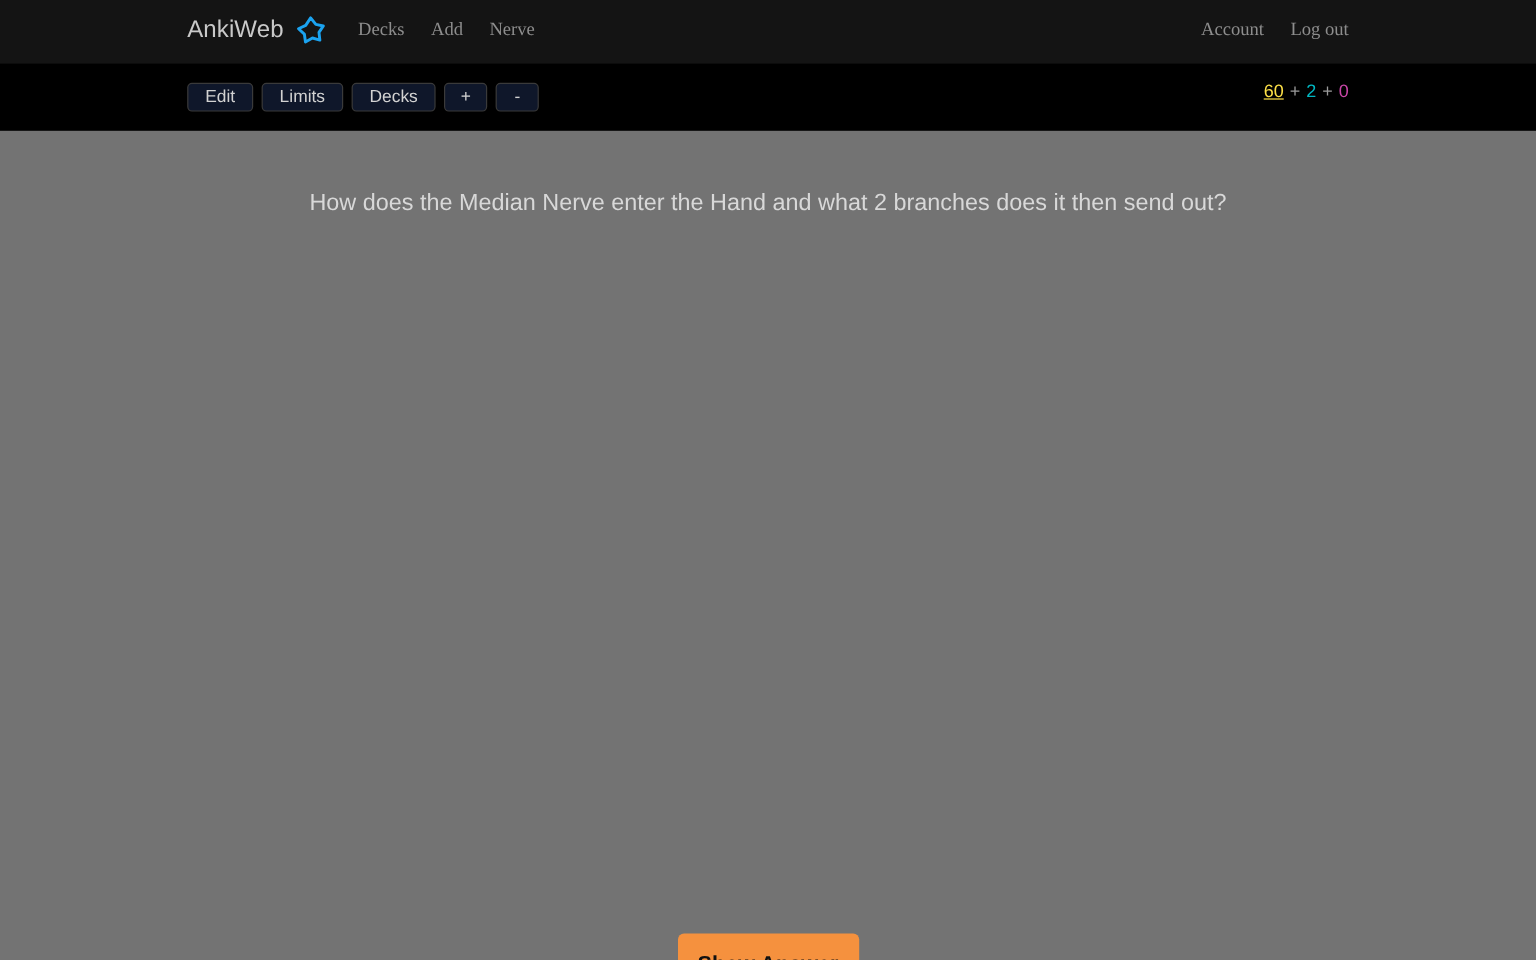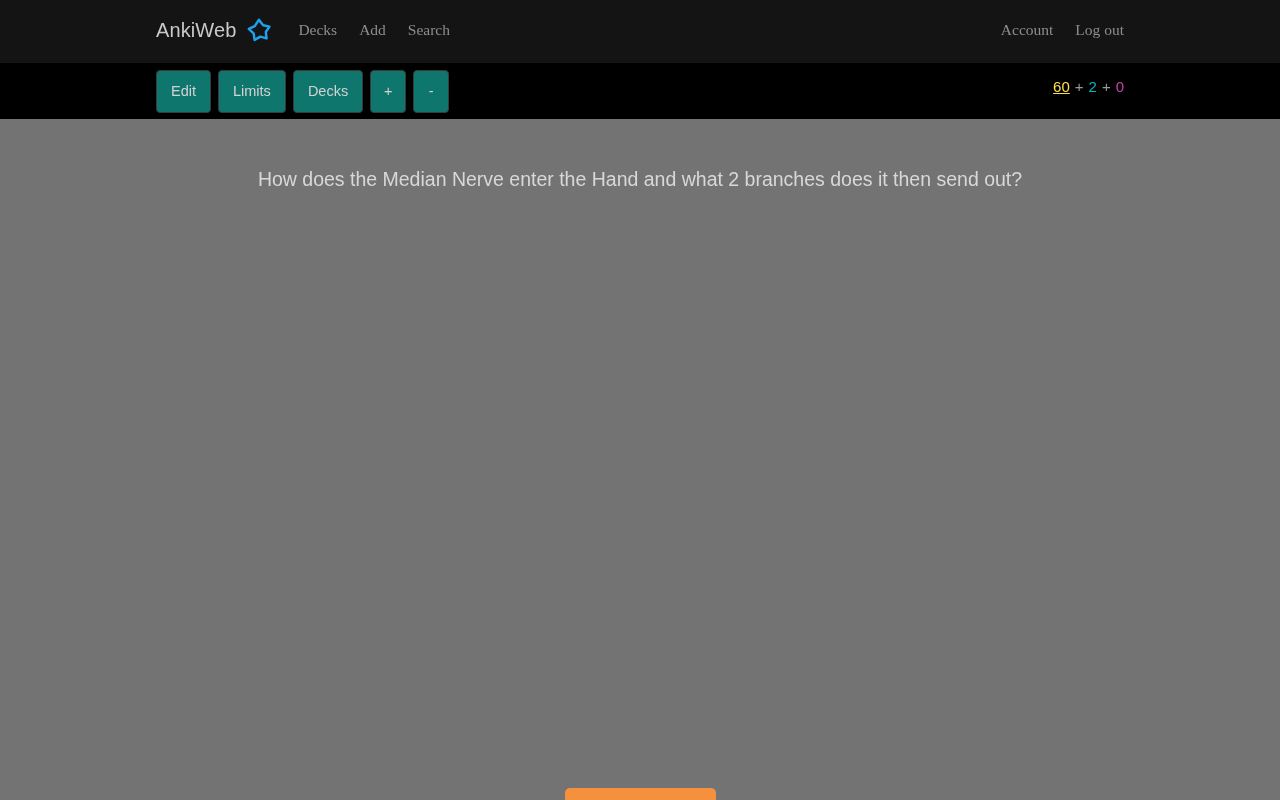--- a/index.html
+++ b/index.html
@@ -7,21 +7,21 @@
   html, body {
     width: 1280px;
     height: 800px;
     background: #000000;
     font-family: "Liberation Sans", sans-serif;
     overflow: hidden;
   }
 
   
   .topbar {
-    height: 63px;
+    height: 53px;
     background: #141414;
     display: flex;
     align-items: center;
     padding: 0 156px 4px 156px;
     position: relative;
   }
 
   .brand {
     display: flex;
     align-items: center;
@@ -74,27 +74,27 @@
     position: relative;
   }
 
   .btn-group {
     display: flex;
     align-items: center;
     gap: 7px;
   }
 
   .tool-btn {
-    background: #0f766e;
+    background: #0f172a;
     border: 1px solid #3a3a3a;
     border-radius: 4px;
     color: #d2d2d2;
     font-size: 14.5px;
     font-family: "Liberation Sans", sans-serif;
-    height: 43px;
+    height: 24px;
     padding: 0 14px;
     cursor: pointer;
     line-height: 1;
     display: inline-flex;
     align-items: center;
     justify-content: center;
   }
 
   .tool-btn.square {
     width: 36px;
@@ -174,21 +174,21 @@
     <span>
       <svg class="brand-logo" viewBox="0 0 32 32" fill="none" stroke="#1ba3f0" stroke-width="2.6" stroke-linejoin="round" stroke-linecap="round">
         <path d="M18.0 5.2 L22.6 11.0 L29.3 12.4 L25.4 18.1 L26.2 25.0 L19.6 23.1 L13.4 26.6 L12.4 19.6 L7.2 14.9 L13.6 11.9 Z"></path>
       </svg>
     </span>
   </a>
 
   <div class="nav-left">
     <a class="nav-link" href="#">Decks</a>
     <a class="nav-link" href="#">Add</a>
-    <a class="nav-link" href="#">Search</a>
+    <a class="nav-link" href="#">Nerve</a>
   </div>
 
   <div class="nav-right">
     <a class="nav-link" href="#">Account</a>
     <a class="nav-link" href="#">Log out</a>
   </div>
 
 </div>
 
 <div class="study-header">

